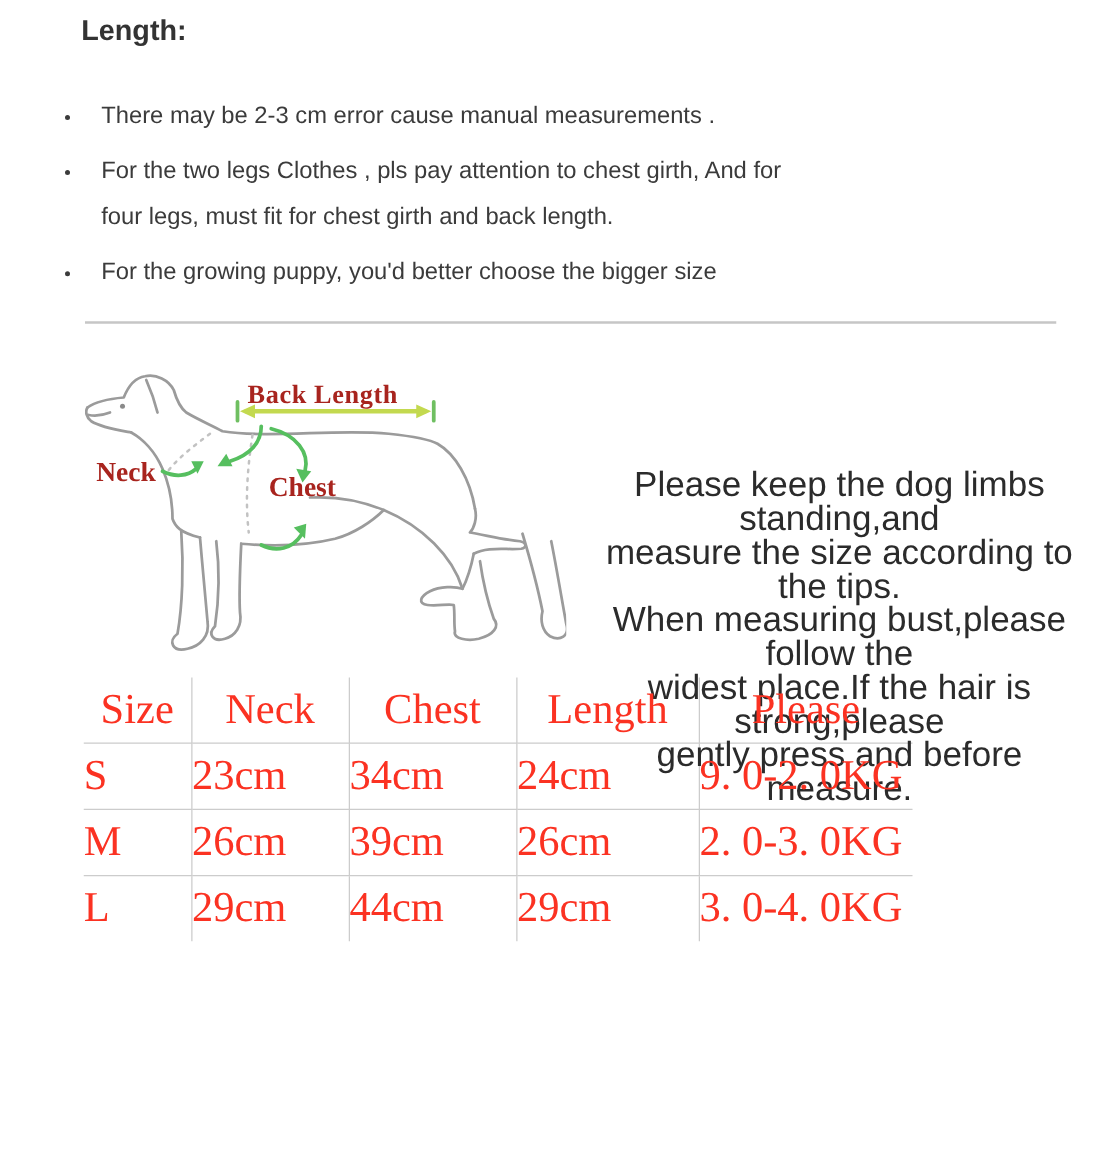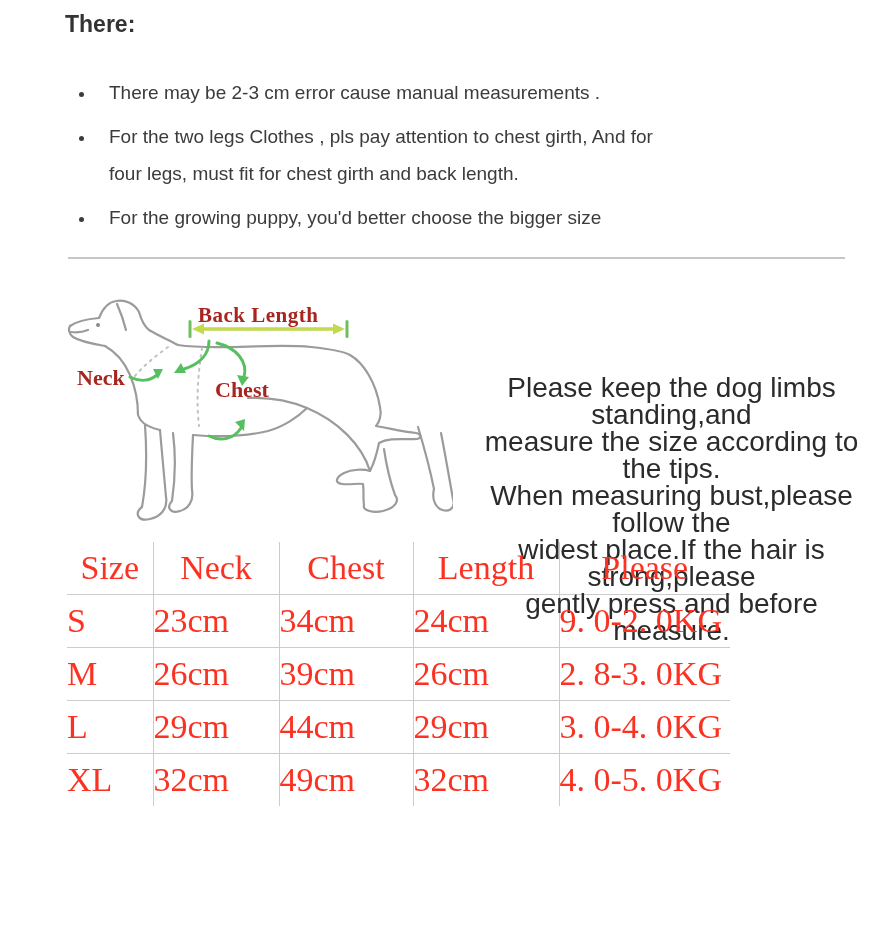--- a/index.html
+++ b/index.html
@@ -10,21 +10,21 @@
     --tick-green:#6fbf61;
     --outline-gray:#9b9b9b;
     --divider-gray:#c6c6c6;
   }
   html,body{margin:0;padding:0;background:#fff;}
   body{width:886px;height:926px;font-family:"Liberation Sans",sans-serif;}
   .page{position:relative;width:886px;height:926px;overflow:hidden;background:#fff;}
 
   .section-title{margin:0;padding:10px 0 0 65px;font-size:23px;line-height:28px;font-weight:700;color:#333;}
 
-  .notes{margin:36px 10px 0 0;padding-left:95px;color:#3b3b3b;list-style:disc outside;}
+  .notes{margin:36px 10px 0 0;padding-left:67px;color:#3b3b3b;list-style:disc outside;}
   .notes li{font-size:19px;line-height:37px;margin-bottom:7px;padding-left:14px;white-space:pre-line;}
   .notes li::marker{color:#3b3b3b;font-size:15px;}
 
   .divider{border:none;border-top:2px solid var(--divider-gray);margin:21px 41px 0 68px;}
 
   .figure-row{display:flex;margin:26px 0 0 68px;height:250px;}
   .dog-diagram{width:385px;height:250px;flex:0 0 auto;}
   .measure-tips{margin:89px 8px 0 12px;font-size:28px;line-height:27px;font-weight:400;color:#2b2b2b;white-space:pre-line;text-align:center;}
 
   .dog-line{fill:none;stroke:var(--outline-gray);stroke-width:2.2;stroke-linecap:round;stroke-linejoin:round;}
@@ -42,21 +42,21 @@
               font-size:34px;font-weight:400;border-right:1px solid #ccc;border-bottom:1px solid #ccc;
               overflow:hidden;white-space:nowrap;}
   .size-chart th:last-child,.size-chart td:last-child{border-right:none;}
   .size-chart tbody tr:last-child td{border-bottom:none;}
 </style>
 </head>
 <body>
 
 <div class="page">
 
-  <h2 class="section-title">There:</h2>
+  <h2 class="section-title">Length:</h2>
 
   <ul class="notes">
     <li>There may be 2-3 cm error cause manual measurements .</li>
     <li>For the two legs Clothes , pls pay attention to chest girth, And for
 four legs, must fit for chest girth and back length.</li>
     <li>For the growing puppy, you'd better choose the bigger size</li>
   </ul>
 
   <hr class="divider">
 
@@ -142,32 +142,25 @@
           <td>23cm</td>
           <td>34cm</td>
           <td>24cm</td>
           <td>9. 0-2. 0KG</td>
         </tr>
         <tr>
           <td>M</td>
           <td>26cm</td>
           <td>39cm</td>
           <td>26cm</td>
-          <td>2. 8-3. 0KG</td>
+          <td>2. 0-3. 0KG</td>
         </tr>
         <tr>
           <td>L</td>
           <td>29cm</td>
           <td>44cm</td>
           <td>29cm</td>
           <td>3. 0-4. 0KG</td>
         </tr>
-        <tr>
-          <td>XL</td>
-          <td>32cm</td>
-          <td>49cm</td>
-          <td>32cm</td>
-          <td>4. 0-5. 0KG</td>
-        </tr>
       </tbody>
   </table>
 
 </div>
 
 </body></html>

